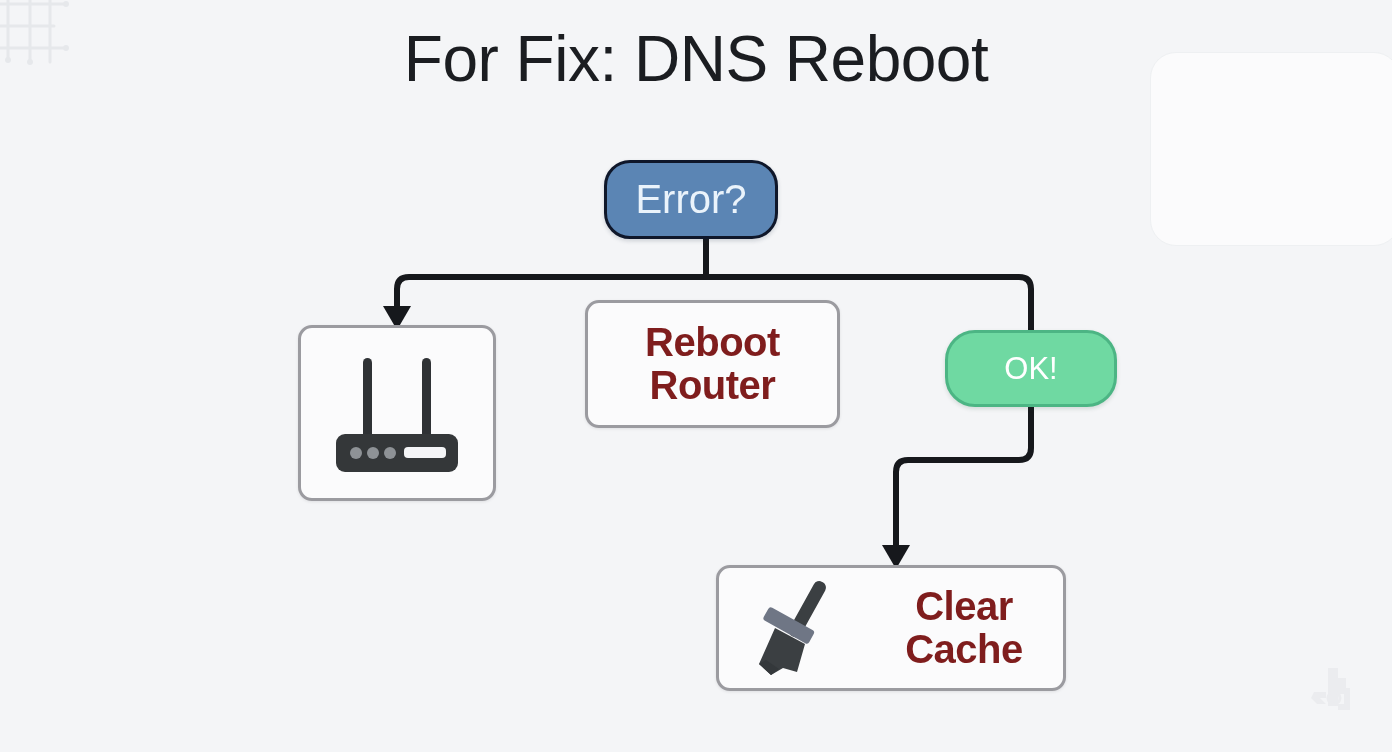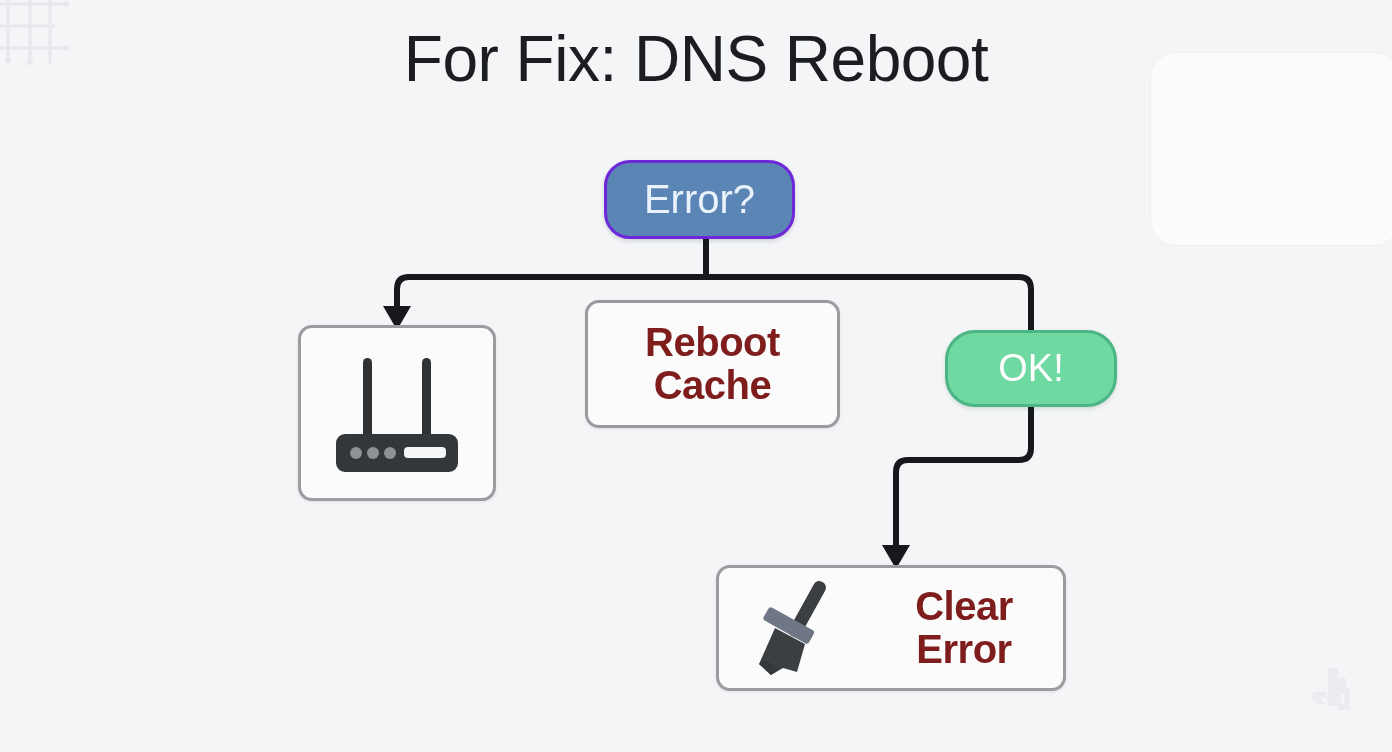--- a/index.html
+++ b/index.html
@@ -78,42 +78,42 @@
     box-sizing: border-box;
     display: flex;
     align-items: center;
     justify-content: center;
   }
 
   
   #node-error {
     left: 604px;
     top: 160px;
-    width: 191px;
+    width: 174px;
     height: 79px;
     background: #5b85b4;
-    border: 3px solid #6d28d9;
+    border: 3px solid #0f172a;
     border-radius: 26px;
     color: #eaf3fb;
     font-size: 40px;
     font-weight: 400;
     box-shadow: 0 2px 4px rgba(30,45,65,0.18);
   }
 
   
   #node-ok {
     left: 945px;
     top: 330px;
     width: 172px;
     height: 77px;
     background: #6fd9a2;
     border: 3px solid #4cb584;
     border-radius: 30px;
     color: #ffffff;
-    font-size: 38px;
+    font-size: 31px;
     font-weight: 400;
     box-shadow: 0 2px 4px rgba(30,65,50,0.15);
   }
 
   
   .card {
     background: #fbfbfc;
     border: 3px solid #9b9ba0;
     border-radius: 14px;
     box-shadow: 0 1px 3px rgba(40,40,50,0.10);
@@ -226,21 +226,21 @@
         <circle cx="68" cy="105" r="6" fill="#8e9296"></circle>
 
         <rect x="82" y="99" width="42" height="11" rx="4" fill="#f4f5f7"></rect>
       </svg>
     </span>
   </div>
 
   <div class="node card" id="node-reboot">
     <div class="card-label">
       <div>Reboot</div>
-      <div>Cache</div>
+      <div>Router</div>
     </div>
   </div>
 
   <div class="node" id="node-ok">
     <span>OK!</span>
   </div>
 
   <div class="node card" id="node-clear-cache">
     <span class="icon-box">
       <svg width="108" height="104" viewBox="0 0 108 104" xmlns="http://www.w3.org/2000/svg">
@@ -248,21 +248,21 @@
         <rect x="66" y="2" width="13" height="62" rx="6" fill="#3b3f42" transform="rotate(29 72 33)"></rect>
 
         <rect x="28" y="42" width="52" height="15" rx="3" fill="#6f7685" transform="rotate(29 54 49)"></rect>
 
         <path d="M40,52 L70,68 L62,96 L48,92 L36,99 L24,88 Z" fill="#3b3f42"></path>
         <path d="M36,99 L24,88 L31,84 L44,93 Z" fill="#34383b"></path>
       </svg>
     </span>
     <div class="card-label" id="clear-cache-label">
       <div>Clear</div>
-      <div>Error</div>
+      <div>Cache</div>
     </div>
   </div>
 
   <svg id="deco-watermark" viewBox="0 0 58 56" xmlns="http://www.w3.org/2000/svg">
     <g fill="#e6e7ea">
       <path d="M24,4 h10 v10 h8 v10 h-8 v18 h-10 z"></path>
       <path d="M34,24 h12 v22 h-12 v-6 h6 v-10 h-6 z"></path>
       <path d="M10,28 h12 v6 h-6 l6,6 h-9 l-6,-6 z"></path>
       <circle cx="30" cy="34" r="6" fill="none" stroke="#e6e7ea" stroke-width="3"></circle>
     </g>

